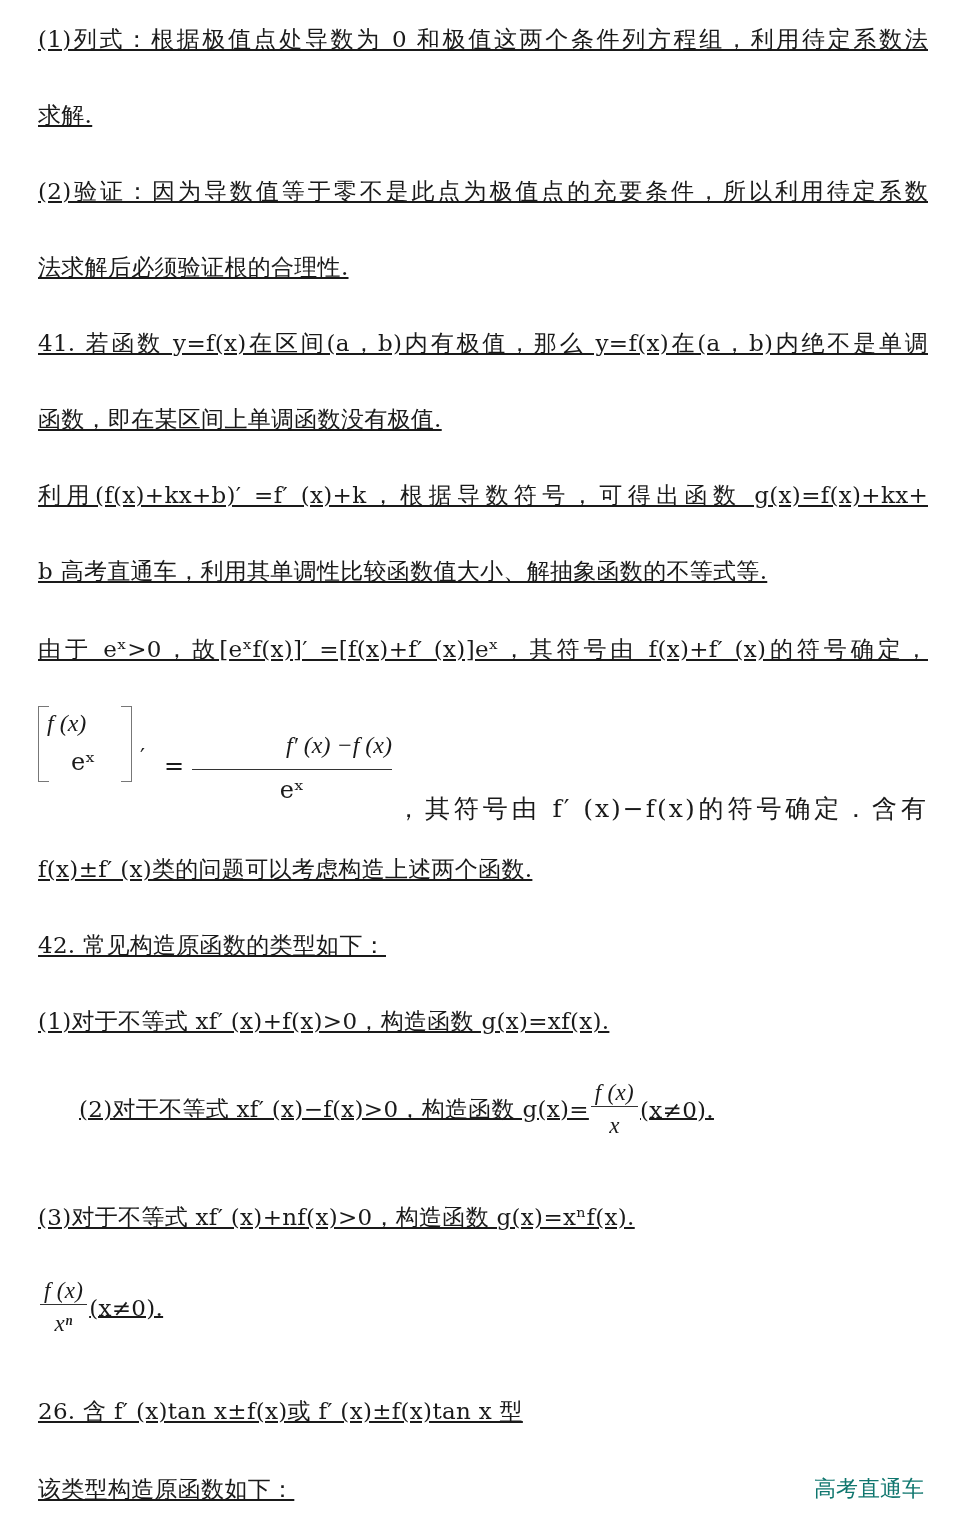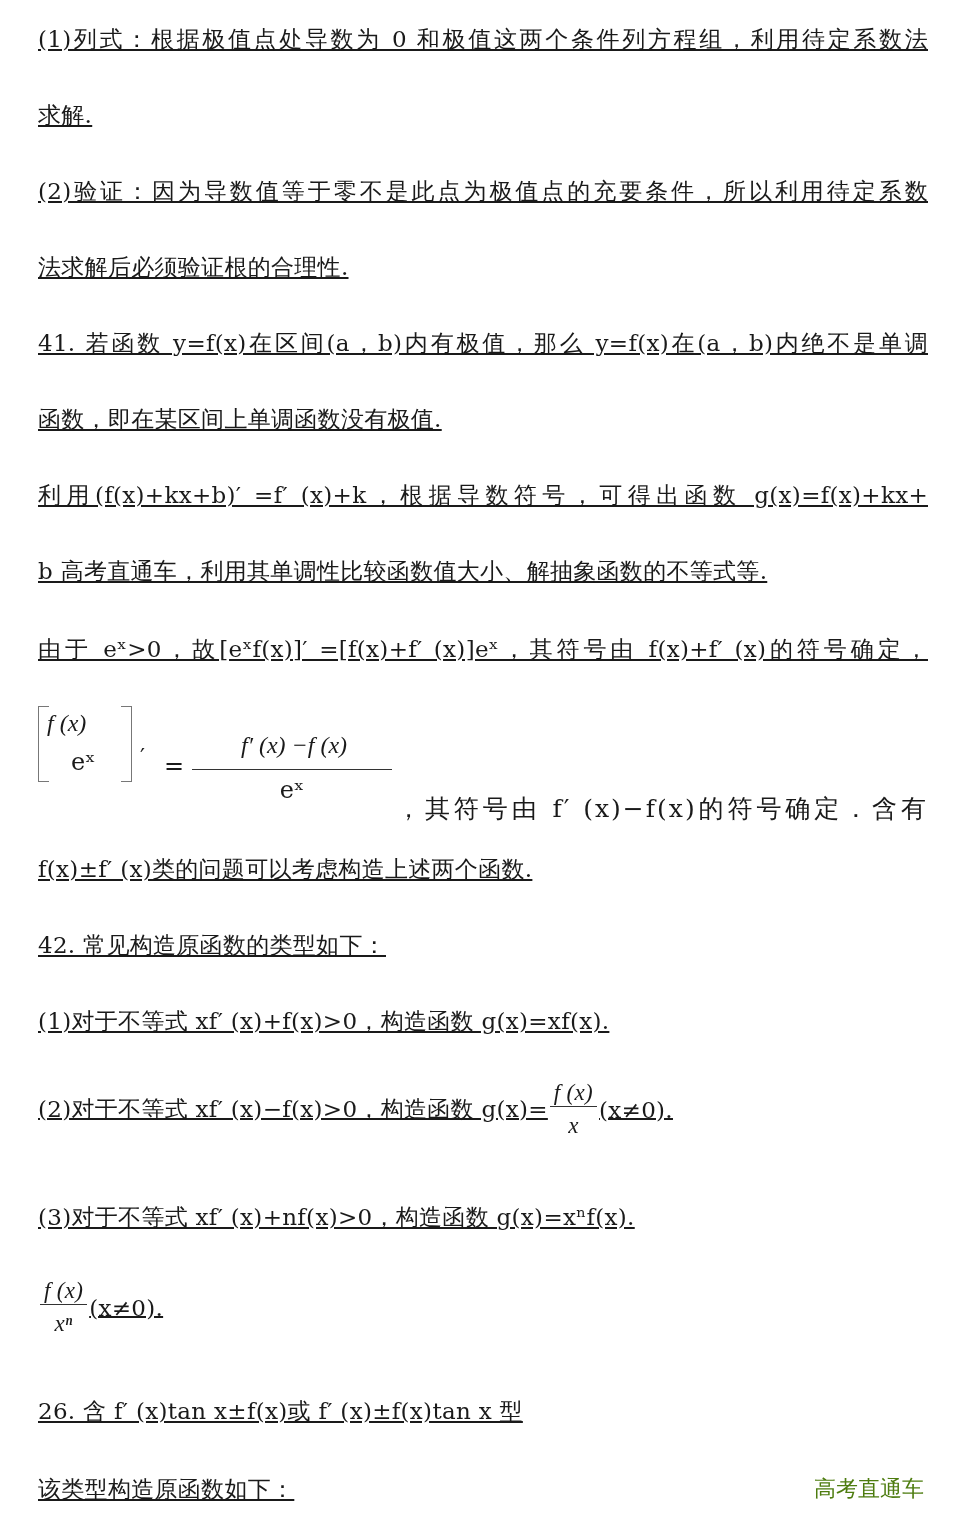--- a/index.html
+++ b/index.html
@@ -32,27 +32,27 @@
   }
   .bracket-block::before { left: 0; }
   .bracket-block::after { right: 0; }
   .bk-top { position: absolute; left: 8px; top: 4px; font-size: 24px; }
   .bk-bot { position: absolute; left: 32px; top: 42px; font-size: 24px; }
   .prime-mark { position: absolute; left: 140px; top: 744px; font-size: 22px; }
   .eq-sign { position: absolute; left: 164px; top: 752px; font-size: 24px; }
   .big-frac {
     position: absolute; left: 192px; top: 732px; width: 200px; text-align: center; font-size: 24px;
   }
-  .big-frac .num { display: block; padding-bottom: 10px; border-bottom: 1.5px solid #333; text-align: center; padding-left: 4px; }
+  .big-frac .num { display: block; padding-bottom: 10px; border-bottom: 1.5px solid #333; text-align: right; padding-left: 4px; }
   .big-frac .den { display: block; padding-top: 6px; }
   .tail-line { position: absolute; left: 396px; right: 26px; top: 754px; font-size: 25px; line-height: 30px; white-space: nowrap; text-align: justify; text-align-last: justify; letter-spacing: 2px; margin-top: 40px; }
   .watermark {
     position: absolute; right: 30px; top: 1474px;
     font-family: "DejaVu Sans", "Liberation Sans", sans-serif;
-    font-size: 22px; color: #4d7c0f;
+    font-size: 22px; color: #0f766e;
   }
 </style>
 </head>
 <body>
 
 <div>
 
   <div class="line justify" style="top:24px">(1)列式：根据极值点处导数为 0 和极值这两个条件列方程组，利用待定系数法</div>
   <div class="line" style="top:100px">求解.</div>
   <div class="line justify" style="top:176px">(2)验证：因为导数值等于零不是此点为极值点的充要条件，所以利用待定系数</div>
@@ -74,21 +74,21 @@
     <span class="num it">f′  (x) −f (x)</span>
     <span class="den">eˣ</span>
   </div>
   <div class="tail-line">，其符号由 f′ (x)−f(x)的符号确定．含有</div>
 
   <div class="line" style="top:854px">f(x)±f′ (x)类的问题可以考虑构造上述两个函数.</div>
 
   <div class="line" style="top:930px">42. 常见构造原函数的类型如下：</div>
   <div class="line" style="top:1006px">(1)对于不等式 xf′ (x)+f(x)&gt;0，构造函数 g(x)=xf(x).</div>
 
-  <div class="line" style="top:1080px; line-height:normal;">
+  <div class="line" style="top:1080px; line-height:normal;margin-left:41px;">
     <span style="vertical-align:middle">(2)对于不等式 xf′ (x)−f(x)&gt;0，构造函数 g(x)=</span><span class="frac"><span class="num it">f (x)</span><span class="den it">x</span></span><span style="vertical-align:middle">(x≠0).</span>
   </div>
 
   <div class="line" style="top:1202px">(3)对于不等式 xf′ (x)+nf(x)&gt;0，构造函数 g(x)=xⁿf(x).</div>
 
   <div class="line" style="top:1278px; line-height:normal;">
     <span class="frac"><span class="num it">f (x)</span><span class="den it">xⁿ</span></span><span style="vertical-align:middle">(x≠0).</span>
   </div>
 
   <div class="line" style="top:1396px">26. 含 f′ (x)tan x±f(x)或 f′ (x)±f(x)tan x 型</div>

